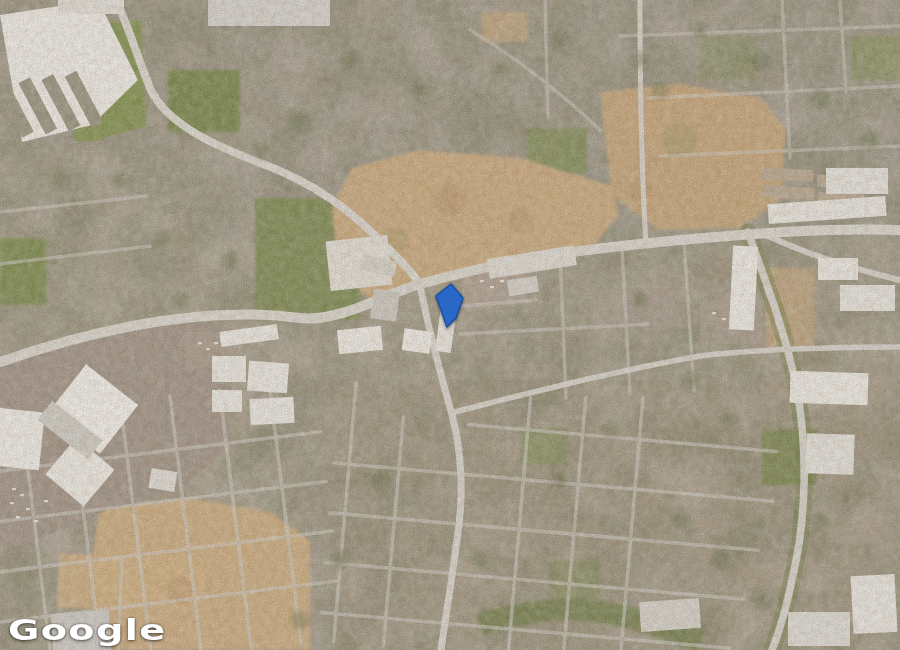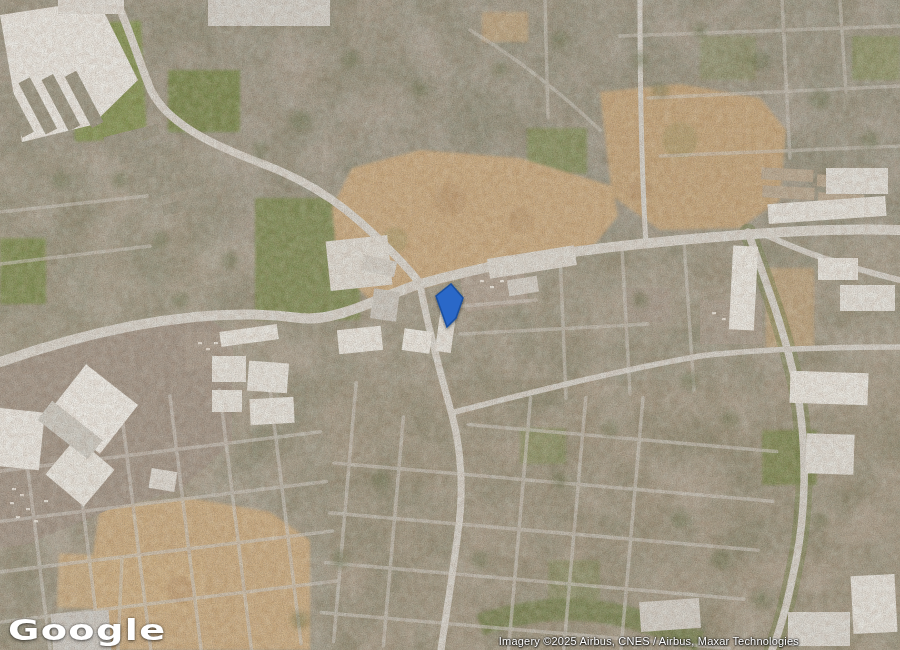--- a/index.html
+++ b/index.html
@@ -309,14 +309,13 @@
 
   <rect x="0" y="0" width="900" height="650" filter="url(#fSpeckLight)" opacity="0.16"></rect>
   <rect x="0" y="0" width="900" height="650" filter="url(#fSpeckRoof)" opacity="0.12"></rect>
   <rect x="0" y="0" width="900" height="650" filter="url(#fGrainD)" opacity="0.2"></rect>
   <rect x="0" y="0" width="900" height="650" filter="url(#fGrainL)" opacity="0.14"></rect>
 
   <polygon class="marker" filter="url(#markerShadow)" points="451,284 463,298 456,318 447,327 436,296"></polygon>
 </svg>
 
 <div class="google-logo">Google</div>
-<div class="attribution">Imagery ©2025 Airbus, CNES / Airbus, Maxar Technologies</div>
 </div>
 
 </body></html>

